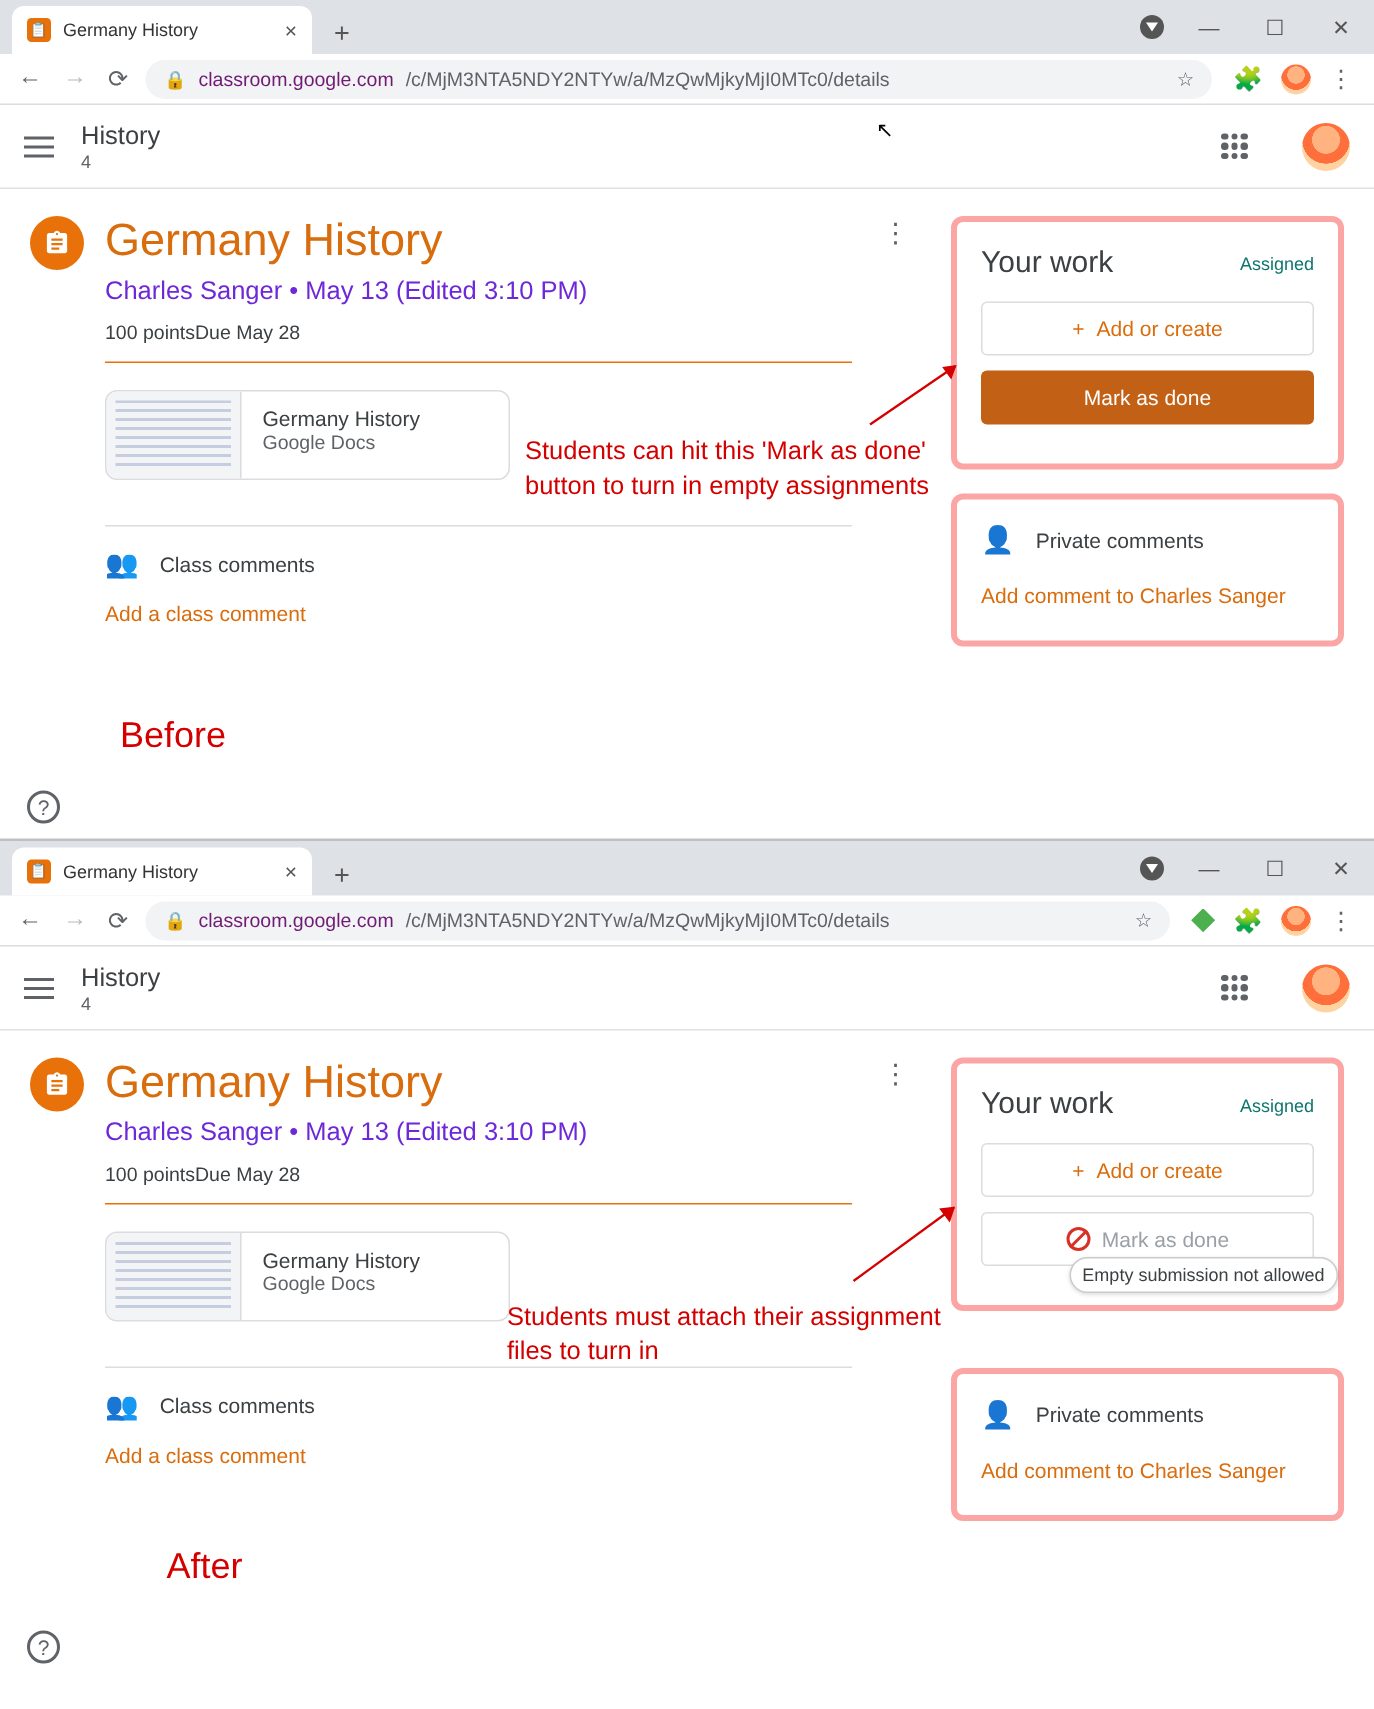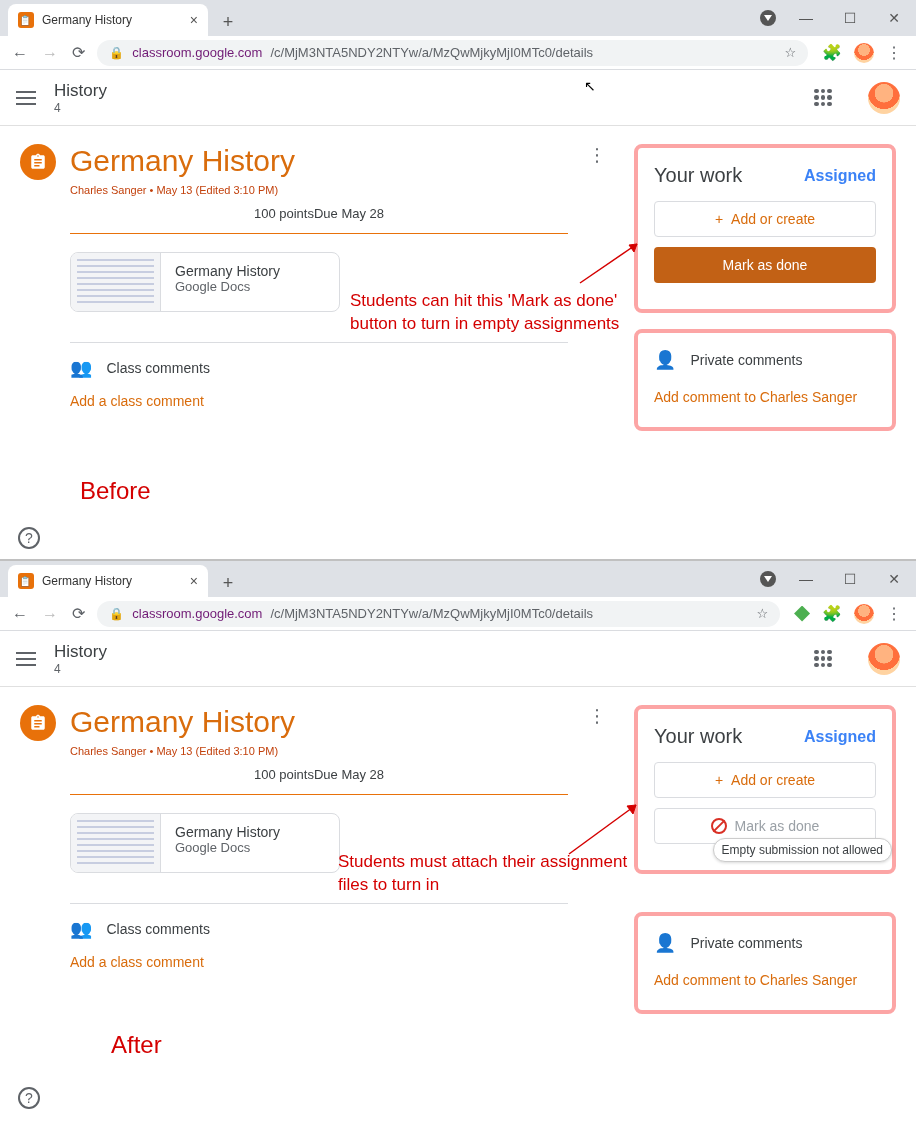--- a/index.html
+++ b/index.html
@@ -45,42 +45,42 @@
     .avatar-lg{width:32px;height:32px;border-radius:50%;background:radial-gradient(circle at 50% 35%, #ffb380 35%, #ff6f3c 36% 60%, #ffd3a1 61%);margin-left:18px;cursor:pointer;}
     
     
     .content{display:flex;padding:18px 20px 0 20px;gap:22px;position:relative;}
     .main-col{flex:1;min-width:0;}
     .title-row{display:flex;gap:14px;align-items:flex-start;}
     .assign-icon{width:36px;height:36px;border-radius:50%;background:#e8710a;display:flex;align-items:center;justify-content:center;flex-shrink:0;}
     .assign-icon svg{fill:#fff;}
     .title-block{flex:1;}
     .assign-title{font-size:30px;color:#d96c0c;font-weight:400;margin-bottom:6px;}
-    .meta{font-size:11px;color:#c2410c;margin-bottom:10px;}
-    .points-row{display:flex;justify-content:center;font-size:13px;color:#3c4043;padding-bottom:12px;border-bottom:1px solid #e8710a;margin-bottom:18px;}
+    .meta{font-size:17px;color:#6d28d9;margin-bottom:10px;}
+    .points-row{display:flex;justify-content:flex-start;font-size:13px;color:#3c4043;padding-bottom:12px;border-bottom:1px solid #e8710a;margin-bottom:18px;}
     .more-dots{font-size:18px;color:#5f6368;cursor:pointer;padding:0 6px;}
     
     .attachment{border:1px solid #dadce0;border-radius:8px;display:flex;width:270px;height:60px;overflow:hidden;margin-bottom:30px;cursor:pointer;}
     .attachment .thumb{width:90px;background:#f3f4f6;border-right:1px solid #dadce0;padding:6px;}
     .attachment .thumb .lines{height:100%;background:repeating-linear-gradient(#c7cde0 0 2px, transparent 2px 6px);}
     .attachment .info{padding:10px 14px;}
     .attachment .a-title{font-size:14px;color:#3c4043;font-weight:500;}
     .attachment .a-type{font-size:13px;color:#5f6368;}
     
     .comments-sep{border-top:1px solid #dadce0;padding-top:14px;padding-bottom:8px;display:flex;align-items:center;gap:14px;}
     .comments-sep .icon{font-size:18px;color:#5f6368;}
     .comments-sep .label{font-size:14px;color:#3c4043;}
     .add-comment{font-size:14px;color:#d96c0c;cursor:pointer;padding:6px 0;}
     
     
     .side-col{width:262px;display:flex;flex-direction:column;gap:16px;}
     .card{border:4px solid #fca5a5;border-radius:8px;padding:16px;background:#fff;}
     .work-head{display:flex;justify-content:space-between;align-items:center;margin-bottom:14px;}
     .work-head .title{font-size:20px;color:#3c4043;}
-    .status-pill{font-size:16px;color:#3b82f6;font-weight:700;}
+    .status-pill{font-size:12px;color:#0f766e;font-weight:400;}
     .btn{height:36px;border-radius:4px;display:flex;align-items:center;justify-content:center;font-size:14px;gap:8px;cursor:pointer;margin-bottom:10px;}
     .btn-outline{border:1px solid #dadce0;color:#d96c0c;background:#fff;}
     .btn-solid{background:#c26115;color:#fff;border:none;}
     .btn-disabled{border:1px solid #dadce0;color:#9aa0a6;background:#fff;}
     .prohibit{width:16px;height:16px;border:2px solid #d93025;border-radius:50%;position:relative;}
     .prohibit::after{content:"";position:absolute;width:16px;height:2px;background:#d93025;top:5px;left:-2px;transform:rotate(-45deg);}
     .tooltip{position:absolute;background:#fff;border:1px solid #ccc;padding:4px 8px;font-size:12px;color:#3c4043;border-radius:12px;box-shadow:0 1px 3px rgba(0,0,0,0.15);}
     
     .priv-head{display:flex;align-items:center;gap:14px;margin-bottom:12px;}
     .priv-head .icon{font-size:18px;color:#5f6368;}
@@ -354,21 +354,21 @@
           <span class="label">Private comments</span>
         </div>
         <div class="add-comment">Add comment to Charles Sanger</div>
       </div>
     </div>
 
     <svg class="arrow-line" style="left:564px;top:112px;" width="80" height="60">
       <line x1="5" y1="55" x2="72" y2="6" stroke="#d40000" stroke-width="1.5"></line>
       <polygon points="72,6 63,7 69,15" fill="#d40000"></polygon>
     </svg>
-    <div class="annotation" style="left:338px;top:164px;">
+    <div class="annotation" style="left:338px;top:180px;">
       <div>Students must attach their assignment</div>
       <div>files to turn in</div>
     </div>
   </div>
 
   <div class="stage-label" style="position:absolute;left:31px;bottom:30px;">After</div>
   <span class="help-fab">?</span>
 </div>
 
 </body></html>

